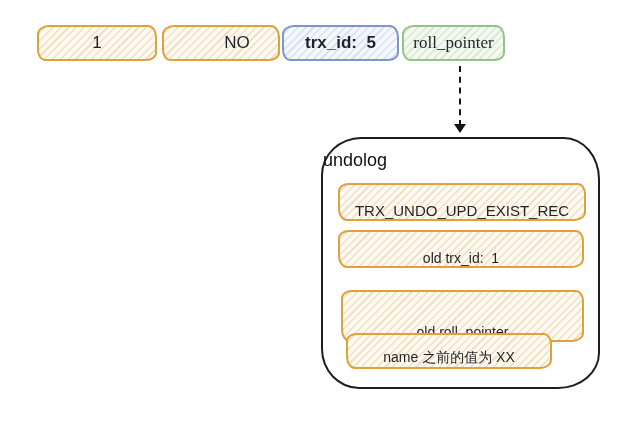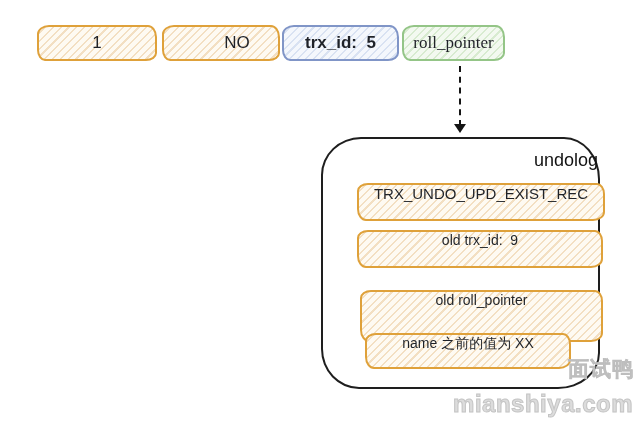--- a/index.html
+++ b/index.html
@@ -76,35 +76,34 @@
     left:321px;top:137px;
     width:279px;height:252px;
     box-sizing:border-box;
     background:#ffffff;
     border:2.5px solid var(--outline);
     border-radius:40px 36px 42px 38px / 38px 42px 36px 40px;
   }
   .undolog-title{
     position:absolute;
     left:0;top:11px;width:100%;
-    text-align:right;
+    text-align:left;
     font-size:18px;
     color:#111;
   }
   .entry{
     position:absolute;
     box-sizing:border-box;
-    display:flex;align-items:flex-start;justify-content:center;
+    display:flex;align-items:flex-end;justify-content:center;
     font-size:14px;
     white-space:pre;
     border:2px solid var(--orange-border);
     border-radius:11px 8px 12px 9px / 8px 11px 9px 12px;
     background:var(--orange-fill)
       repeating-linear-gradient(135deg,transparent 0 4px,var(--orange-hatch) 4px 5.5px);
-    margin-left:19px;
   }
   .entry-0{left:15px;top:44px;width:248px;height:38px;font-size:15px;}
   .entry-1{left:15px;top:91px;width:246px;height:38px;}
   .entry-2{left:18px;top:151px;width:243px;height:52px;}
   .entry-3{left:23px;top:194px;width:206px;height:36px;}
   
   .watermark-name{
     position:absolute;
     right:3px;top:355px;
     font-size:21px;font-weight:bold;
@@ -141,26 +140,24 @@
 
   <div class="arrow-line"></div>
   <div class="arrow-head"></div>
 
   <div class="undolog">
     <div class="undolog-title">undolog</div>
     <div class="entry entry-0">
       <span>TRX_UNDO_UPD_EXIST_REC</span>
     </div>
     <div class="entry entry-1">
-      <span>old trx_id:  9</span>
+      <span>old trx_id:  1</span>
     </div>
     <div class="entry entry-2">
       <span>old roll_pointer</span>
     </div>
     <div class="entry entry-3">
       <span>name 之前的值为 XX</span>
     </div>
   </div>
 
-  <div class="watermark-name">面试鸭</div>
-  <div class="watermark-site">mianshiya.com</div>
 
 </div>
 
 </body></html>

